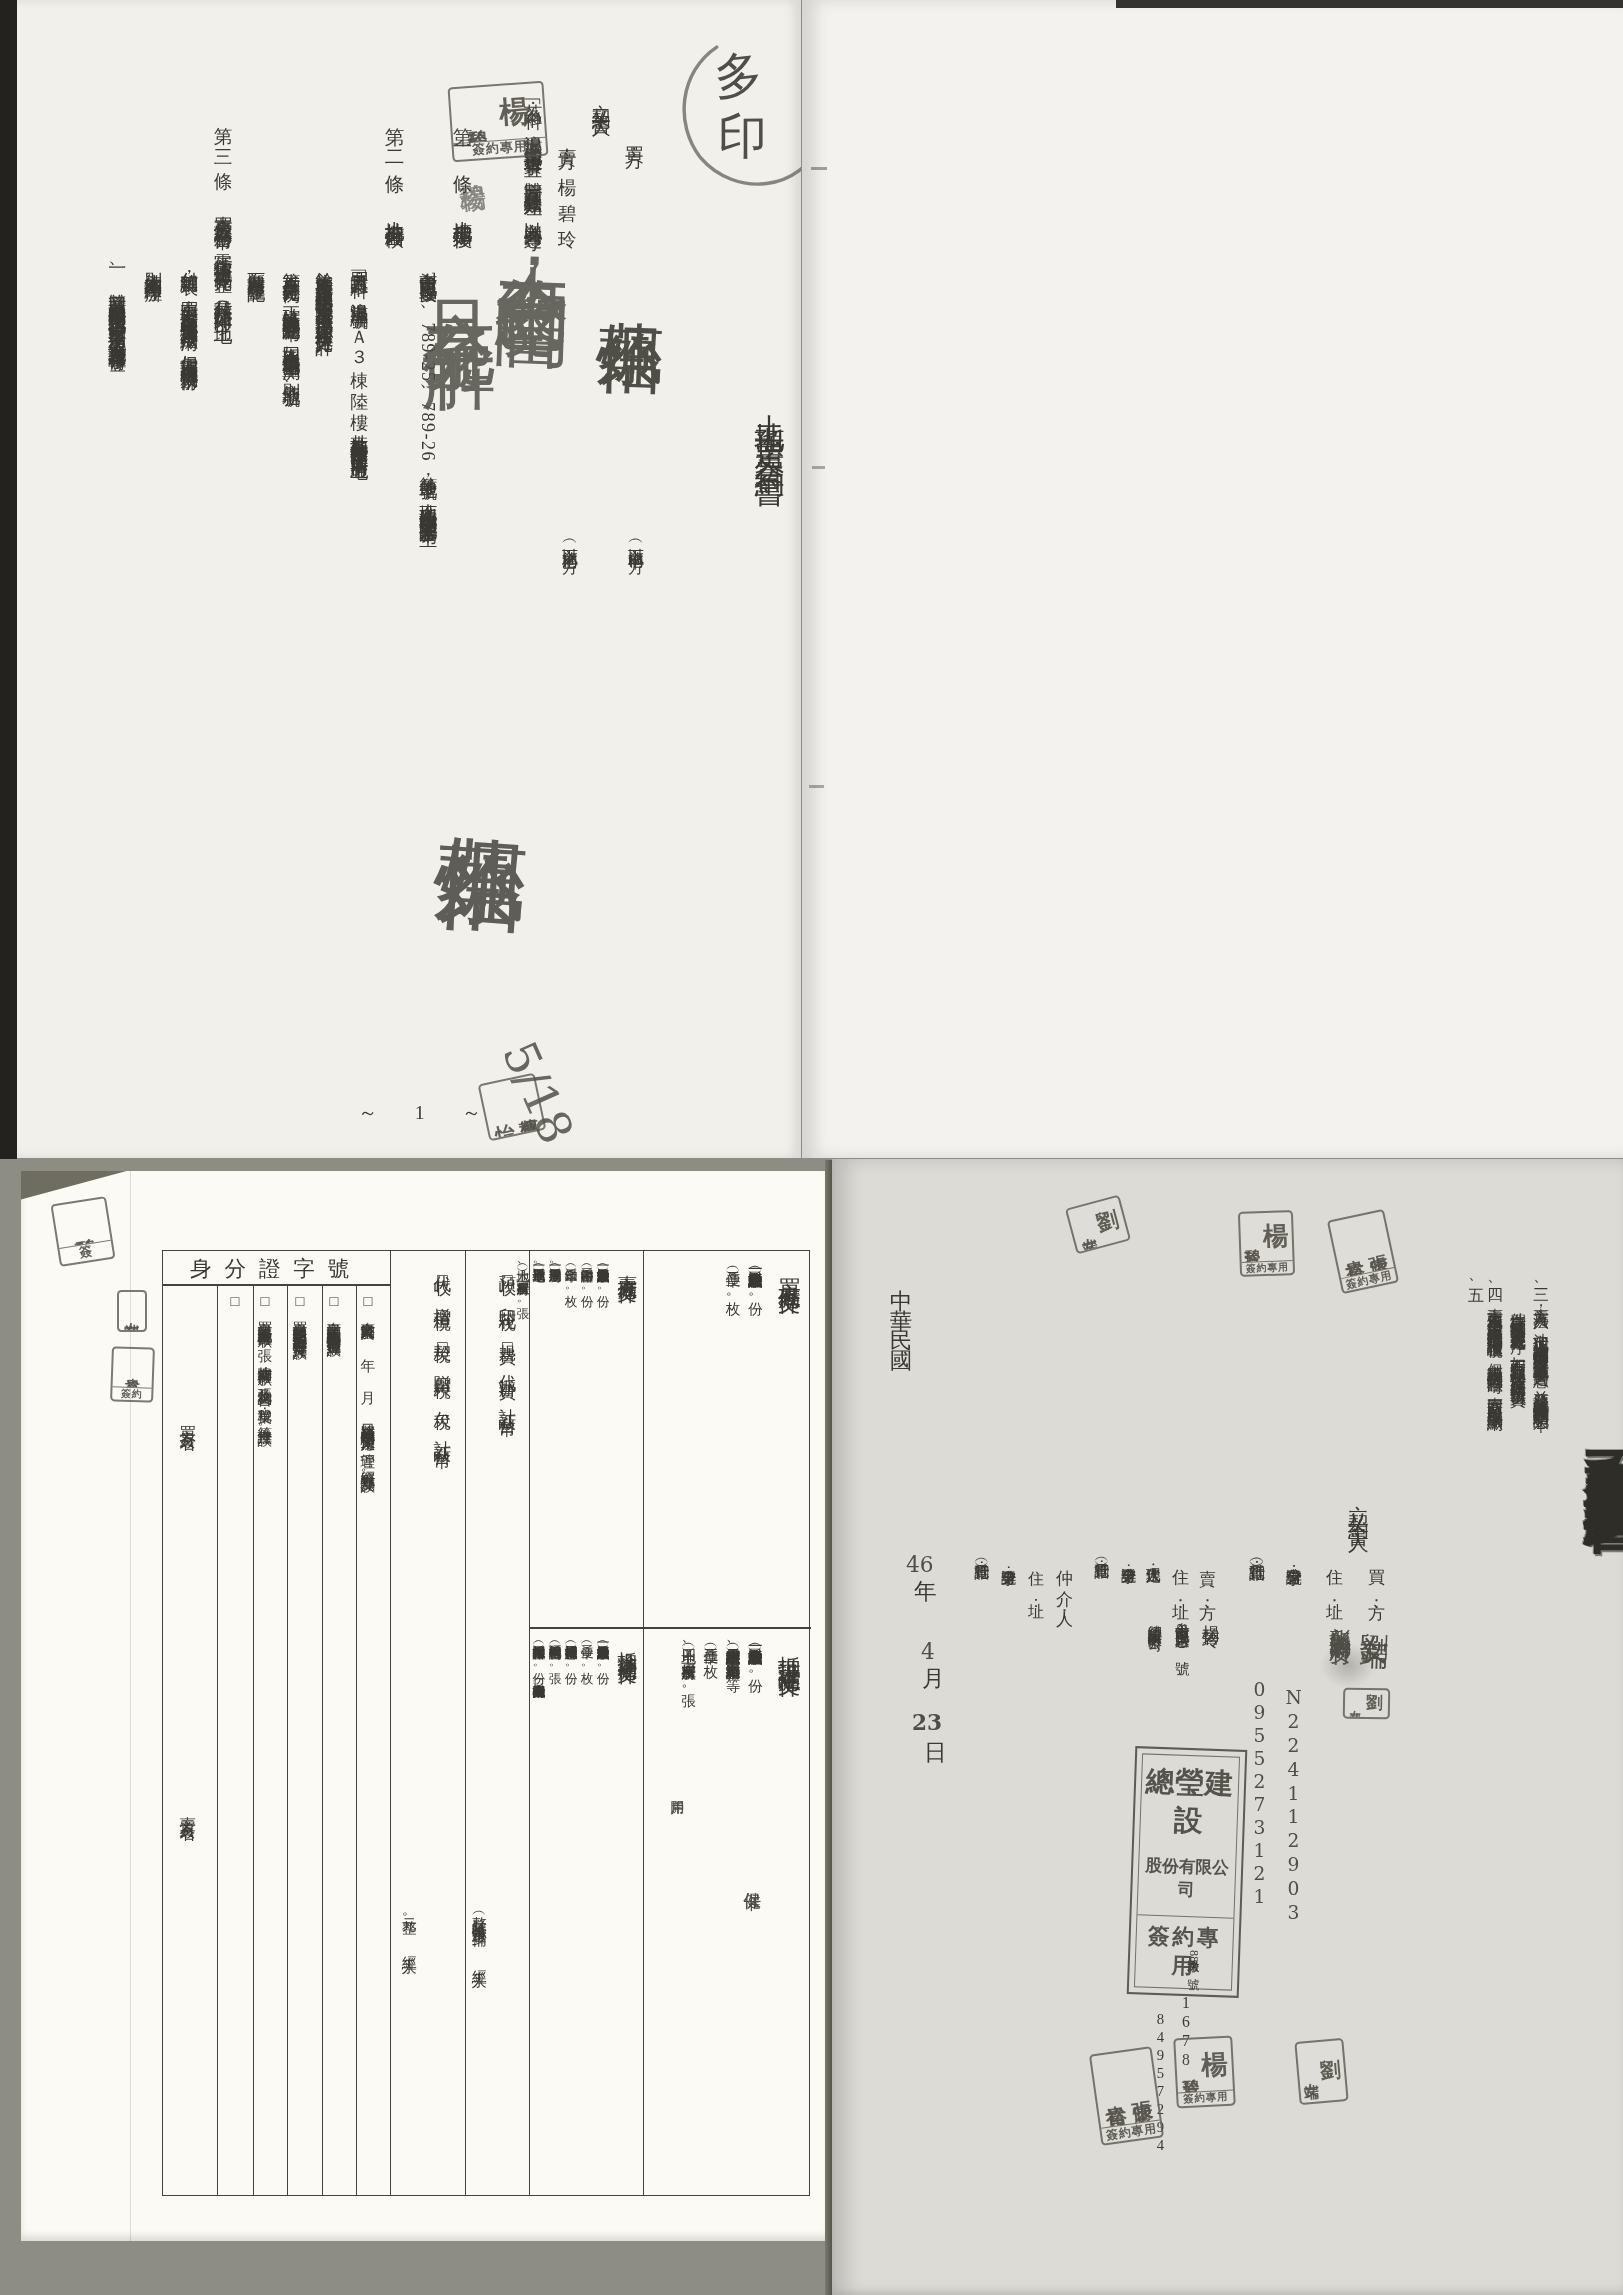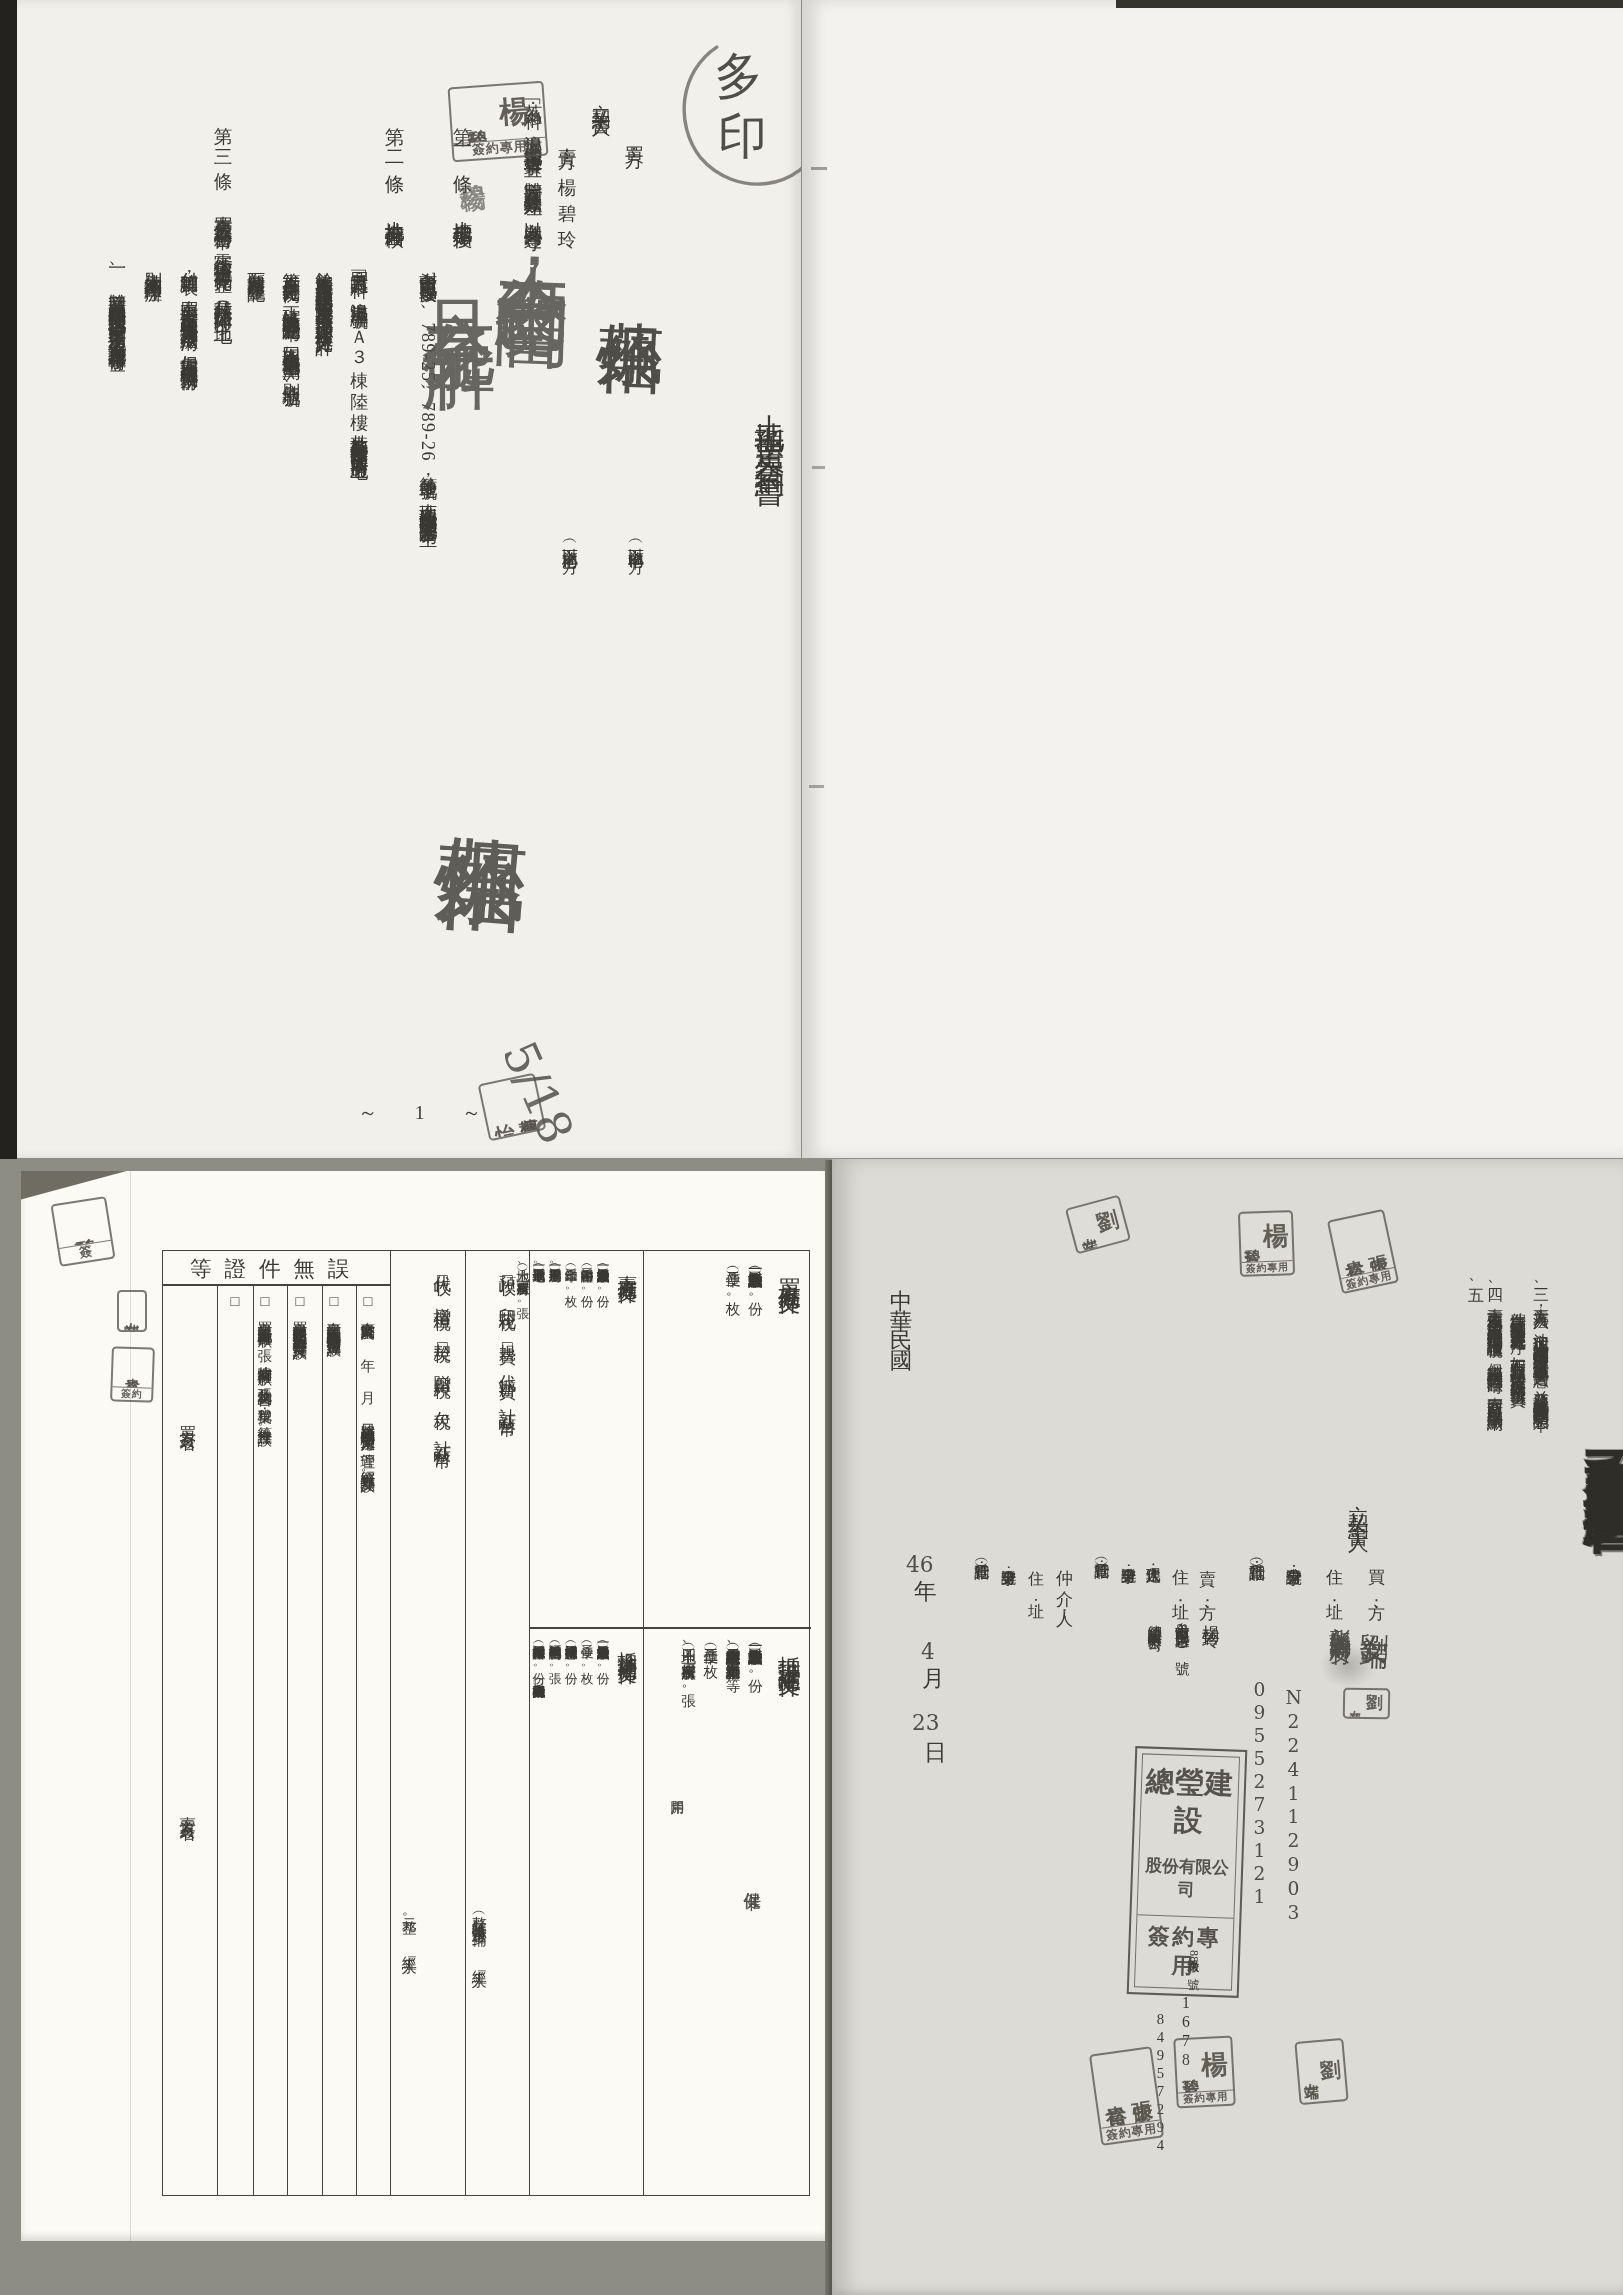--- a/index.html
+++ b/index.html
@@ -153,21 +153,21 @@
         <div style="font-size:12.8px;margin-left:2px;line-height:1.1;">（三）抵押權塗銷同意書　　份。</div>
         <div style="font-size:12.8px;margin-left:2px;line-height:1.1;">（四）他項權利證明書　　張。</div>
         <div style="font-size:12.8px;margin-left:2px;line-height:1.1;">（五）抵押權人印鑑證明書　　份。（抵押權人為金融機構者免附）</div>
       </div>
 
       <div class="abs v printed" style="left:334px;top:10.8px;font-size:17.7px;letter-spacing:3.9px;height:540px;">預收□印花稅□規費□代辦費　計新台幣</div>
       <div class="abs v printed" style="left:307px;top:653px;font-size:15px;letter-spacing:2px;height:285px;">整（結算時多退少補）。　經手人：</div>
       <div class="abs v printed" style="left:269px;top:10.8px;font-size:17.7px;letter-spacing:3.9px;height:589px;">代收□增值稅□契稅□贈與稅□欠稅　計新台幣</div>
       <div class="abs v printed" style="left:237px;top:655px;font-size:15px;letter-spacing:2px;height:275px;">元整。　經手人：</div>
 
-      <div class="abs printed" style="left:0;top:2.9px;width:227px;height:28.5px;font-size:21.6px;letter-spacing:12.8px;text-align:center;">等證件無誤</div>
+      <div class="abs printed" style="left:0;top:2.9px;width:227px;height:28.5px;font-size:21.6px;letter-spacing:12.8px;text-align:center;">身分證字號</div>
 
       <div class="abs v printed" style="left:196px;top:42px;font-size:14.7px;letter-spacing:1px;height:893px;">□賣方業於民國　　年　　月　　日將買賣標的物點交予買方使用、管理，經買方點交無誤。</div>
       <div class="abs v printed" style="left:162px;top:42px;font-size:14.7px;letter-spacing:1px;height:893px;">□賣方業已收訖本約買賣標的物全部買賣價金無誤。</div>
       <div class="abs v printed" style="left:128px;top:42px;font-size:14.7px;letter-spacing:1px;height:893px;">□買方業已收訖使用執照正本或影本（合照）等文件無誤。</div>
       <div class="abs v printed" style="left:93px;top:42px;font-size:14.7px;letter-spacing:1px;height:893px;">□買方業已收訖土地所有權狀　張、建物所有權狀　張及契約書、契稅單：等證件無誤。</div>
       <div class="abs v printed" style="left:63px;top:42px;font-size:14.7px;height:98px;">□</div>
       <div class="abs v printed" style="left:14.7px;top:162px;font-size:16.7px;letter-spacing:2.9px;height:245px;">買方簽名：</div>
       <div class="abs v printed" style="left:14.7px;top:552px;font-size:16.7px;letter-spacing:2.9px;height:245px;">賣方簽名：</div>
     </div>
 
@@ -235,21 +235,21 @@
     <div class="abs v printed" style="left:222px;top:397px;font-size:17px;letter-spacing:2px;height:206px;">仲　介　人：</div>
     <div class="abs v printed" style="left:194px;top:399px;font-size:16px;height:177px;">住　　址：</div>
     <div class="abs v printed" style="left:167px;top:399px;font-size:15px;height:177px;">身分證字號：</div>
     <div class="abs v printed" style="left:140px;top:394px;font-size:15px;height:196px;">（行動）電話：</div>
 
     <div class="abs v printed" style="left:55px;top:112px;font-size:22.6px;letter-spacing:20.6px;height:344px;">中華民國</div>
     <div class="abs hw" style="left:74px;top:393px;font-size:21.6px;">46</div>
     <div class="abs printed" style="left:82px;top:417px;font-size:22.6px;">年</div>
     <div class="abs hw" style="left:89px;top:480px;font-size:21.6px;">4</div>
     <div class="abs printed" style="left:90px;top:504px;font-size:22.6px;">月</div>
-    <div class="abs hw" style="left:80px;top:551px;font-size:21.6px;">23</div>
+    <div class="abs hw" style="left:80px;top:551px;font-size:21.6px;font-weight:bold;">23</div>
     <div class="abs printed" style="left:92px;top:578px;font-size:22.6px;">日</div>
 
     <div class="stamp" style="left:238px;top:42px;width:56px;height:47px;transform:rotate(-15deg);">
       <div class="st-top">
         <div class="st-main" style="font-size:21.6px;">劉</div>
         <div class="st-sub" style="font-size:14.7px;">女端</div>
       </div>
     </div>
     <div class="stamp" style="left:407px;top:52px;width:55px;height:65px;transform:rotate(-2deg);">
       <div class="st-top">

